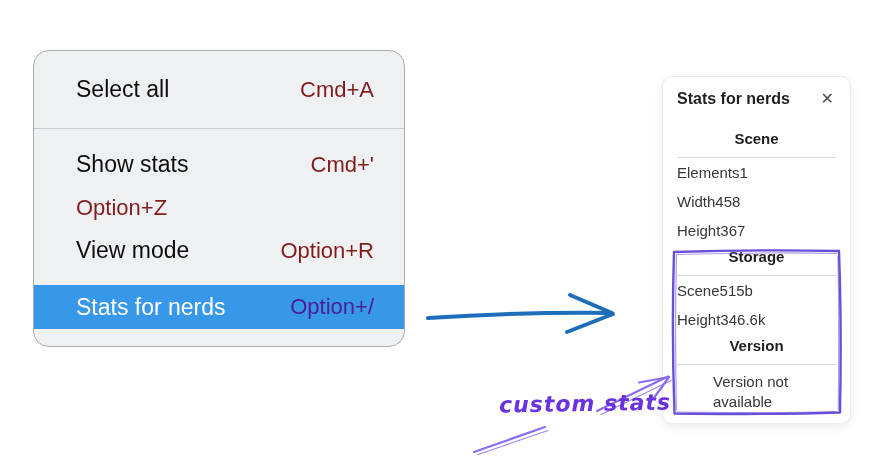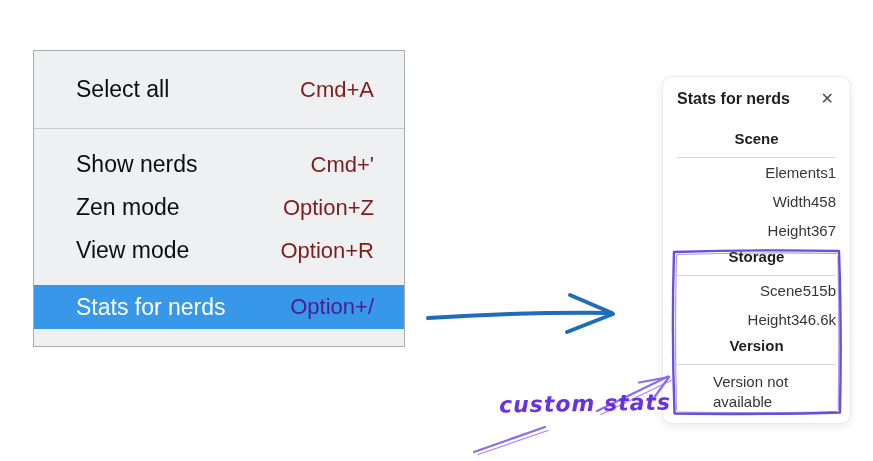--- a/index.html
+++ b/index.html
@@ -10,21 +10,21 @@
     font-family: "Liberation Sans", sans-serif;
     overflow: hidden;
   }
 
   
   .menu {
     position: absolute; left: 33px; top: 50px;
     width: 372px; height: 297px;
     background: #eff0f2;
     border: 1px solid #a9adb2;
-    border-radius: 0;
+    border-radius: 16px;
     box-sizing: border-box;
     display: flex; flex-direction: column;
     overflow: hidden;
   }
   .menu-row {
     display: flex; align-items: center; justify-content: space-between;
     padding: 0 30px 0 42px;
     font-size: 23px; color: #0e0e0f;
     flex: 0 0 auto;
   }
@@ -64,21 +64,21 @@
   }
   .sec-header {
     margin-top: 18px;
     text-align: center;
     font-weight: bold; font-size: 15px; color: #1f1f23;
     height: 20px; line-height: 20px;
   }
   .sec-header.tight { margin-top: 2px; }
   .sec-divider { border-top: 1px solid #d6d8db; margin-top: 8px; }
   .stat-row {
-    display: flex; justify-content: flex-end;
+    display: flex; justify-content: flex-start;
     padding: 4.5px 0; line-height: 20px;
   }
   .stat-row:first-of-type { margin-top: 2px; }
   .version-msg { padding-top: 7px; line-height: 20px; margin-left: 36px; }
 
   
   .overlay {
     position: absolute; left: 0; top: 0;
     width: 873px; height: 461px;
     pointer-events: none;
@@ -99,25 +99,24 @@
 <body>
 
 <div class="menu">
   <div class="menu-row row-first">
     <span class="mi-label">Select all</span>
     <span class="mi-short">Cmd+A</span>
   </div>
   <div class="menu-divider"></div>
   <div class="menu-group">
     <div class="menu-row row-std">
-      <span class="mi-label">Show nerds</span>
+      <span class="mi-label">Show stats</span>
       <span class="mi-short">Cmd+'</span>
     </div>
     <div class="menu-row row-std">
-      <span class="mi-label">Zen mode</span>
       <span class="mi-short">Option+Z</span>
     </div>
     <div class="menu-row row-std">
       <span class="mi-label">View mode</span>
       <span class="mi-short">Option+R</span>
     </div>
     <div class="menu-row row-highlight">
       <span class="mi-label">Stats for nerds</span>
       <span class="mi-short">Option+/</span>
     </div>

